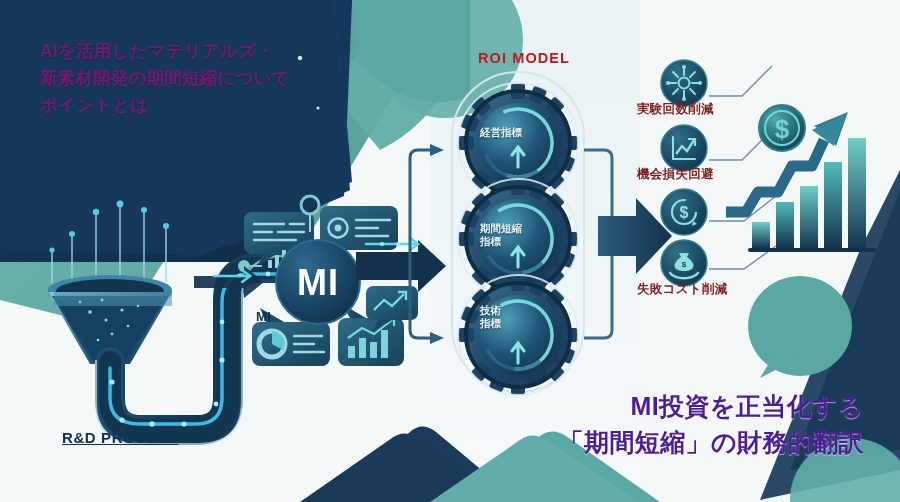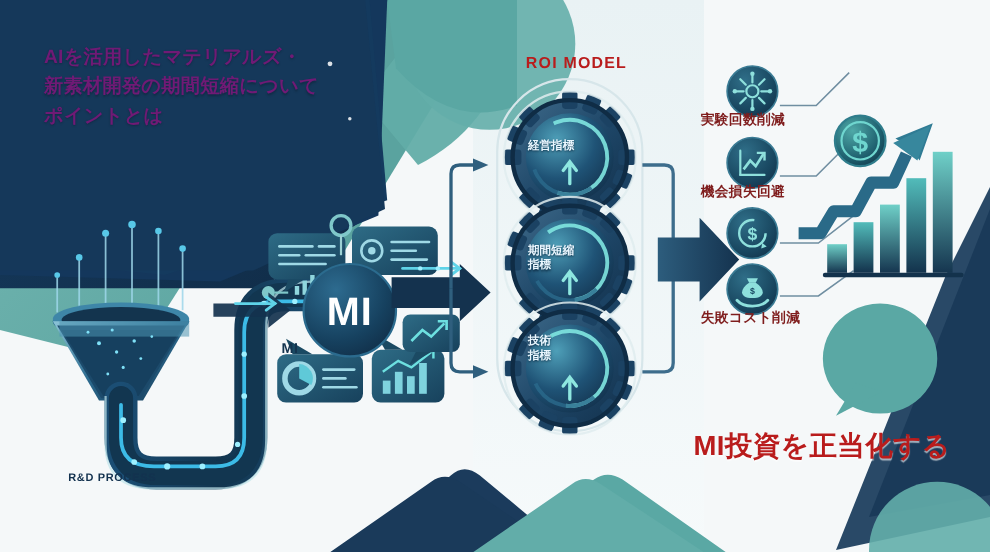--- a/index.html
+++ b/index.html
@@ -17,21 +17,21 @@
   }
   #title-block .tline{
     color:#701a75;font-weight:bold;font-size:17.5px;line-height:27px;
     letter-spacing:.2px;white-space:nowrap;
     text-shadow:0 1px 2px rgba(0,0,0,.25);
   }
 
   
   #rd-label{
     position:absolute;left:62px;top:429px;z-index:30;
-    color:#13324f;font-weight:bold;font-size:10px;letter-spacing:.6px;
+    color:#13324f;font-weight:bold;font-size:15px;letter-spacing:.6px;text-decoration:underline;
   }
 
   
   #mi-caption{
     position:absolute;left:256px;top:309px;z-index:30;
     color:#14344f;font-weight:bold;font-size:13px;letter-spacing:.5px;
   }
 
   
   #roi-title{
@@ -56,21 +56,21 @@
   }
   #benefit-label-0{left:637px;top:101px;}
   #benefit-label-1{left:637px;top:166px;}
   #benefit-label-2{left:637px;top:281px;}
 
   
   #tagline{
     position:absolute;right:36px;top:388px;z-index:30;text-align:right;
   }
   #tagline .tgline{
-    color:#b91c1c;font-weight:bold;font-size:25px;line-height:36px;
+    color:#4c1d95;font-weight:bold;font-size:25px;line-height:36px;
     letter-spacing:.4px;white-space:nowrap;
     text-shadow:0 1px 1px rgba(255,255,255,.6);
   }
 </style>
 </head>
 <body>
 
 <div id="stage">
 
   <div class="bg-layer">
@@ -528,15 +528,16 @@
     <div>技術</div>
     <div>指標</div>
   </div>
 
   <div class="benefit-label" id="benefit-label-0">実験回数削減</div>
   <div class="benefit-label" id="benefit-label-1">機会損失回避</div>
   <div class="benefit-label" id="benefit-label-2">失敗コスト削減</div>
 
   <div id="tagline">
     <div class="tgline">MI投資を正当化する</div>
+    <div class="tgline">「期間短縮」の財務的翻訳</div>
   </div>
 
 </div>
 
 </body></html>

